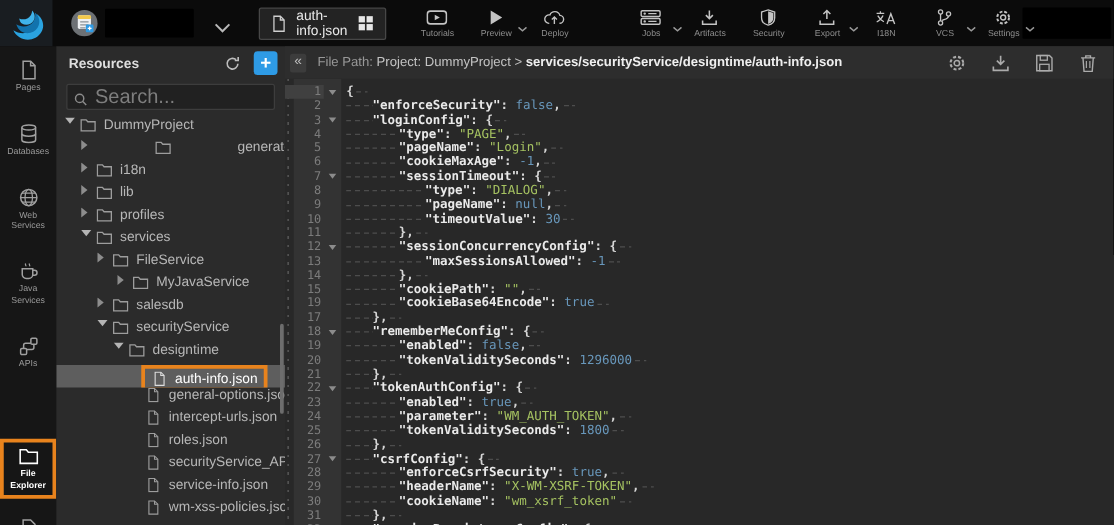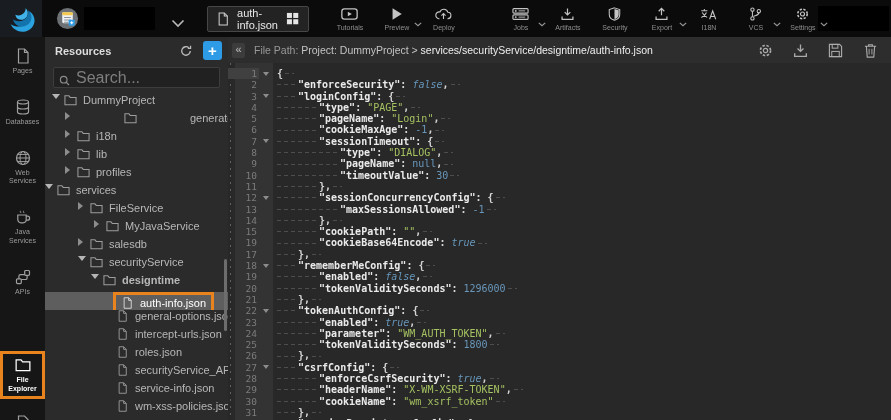--- a/index.html
+++ b/index.html
@@ -80,21 +80,21 @@
   .res-scroll{position:absolute;right:1px;top:222px;width:3px;height:72px;background:#6d6d6d;border-radius:2px;}
 
   
   .editor{flex:1;display:flex;flex-direction:column;background:#282828;min-width:0;}
   .ed-head{height:26px;background:#2d2d2d;display:flex;align-items:center;padding:0 10px 0 4px;flex:0 0 auto;}
   .collapse-btn{min-width:13px;height:15px;background:#3c3c3c;border-radius:2px;color:#c0c0c0;font-size:11px;
                 line-height:13px;text-align:center;padding:0 2px;cursor:pointer;}
   .crumb{margin-left:9px;font-size:10.5px;white-space:nowrap;overflow:hidden;}
   .crumb .c-pre{color:#989898;}
   .crumb .c-mid{color:#c3c3c3;}
-  .crumb .c-path{color:#efefef;font-weight:normal;}
+  .crumb .c-path{color:#efefef;font-weight:bold;}
   .ed-head .spacer{flex:1;}
   #ed-actions{display:flex;align-items:center;gap:20px;margin-right:3px;}
   .ed-act{width:15px;height:15px;color:#ababab;cursor:pointer;display:flex;}
   .ed-act svg{width:15px;height:15px;}
 
   
   .code{position:relative;flex:1;overflow:hidden;font-family:"DejaVu Sans Mono",monospace;font-size:10px;}
   .gutter-band{position:absolute;left:7px;top:0;bottom:0;width:38px;background:#333333;}
   .dotline{position:absolute;left:2px;top:0;bottom:0;width:1px;
            background:repeating-linear-gradient(180deg,#606060 0 2px,transparent 2px 7px);}
@@ -106,21 +106,21 @@
   .fold .tri-fold{width:0;height:0;border-left:3.5px solid transparent;border-right:3.5px solid transparent;border-top:4.5px solid #8c8c8c;}
   .lc{display:flex;align-items:center;padding-left:5px;}
   .ind{display:inline-block;width:21px;height:11px;flex:0 0 auto;
        background:repeating-linear-gradient(90deg,#4d4d4d 0 4px,transparent 4px 7px) left center/100% 1px no-repeat;}
   .tws{display:inline-block;width:9px;height:11px;margin-left:2px;
        background:repeating-linear-gradient(90deg,#4d4d4d 0 4px,transparent 4px 7px) left center/100% 1px no-repeat;}
   .tk-k{color:#eaeaea;font-weight:bold;}
   .tk-p{color:#d6d6d6;font-weight:bold;}
   .tk-s{color:#a5c261;}
   .tk-n{color:#6897bb;}
-  .tk-b{color:#6897bb;font-style:italic;}
+  .tk-b{color:#6897bb;}
   .tk-u{color:#6897bb;}
 </style>
 </head>
 <body>
 
 <div class="app">
 
   <div class="topbar">
     <div class="logo-tile">
       <span style="display:flex;">
@@ -429,21 +429,21 @@
             <span class="t-arrow">
               <span class="tri-right"></span>
             </span>
             <span class="t-ico">
               <svg viewBox="0 0 14 12">
                 <path d="M1 1.5h4.3l1.4 1.7H13V11H1z" fill="none" stroke="currentColor" stroke-width="1.1"></path>
               </svg>
             </span>
             <span class="t-lbl2">profiles</span>
           </div>
-          <div class="tree-row" style="">
+          <div class="tree-row" style="padding-left: 20px;">
             <span class="t-arrow">
               <span class="tri-down"></span>
             </span>
             <span class="t-ico">
               <svg viewBox="0 0 14 12">
                 <path d="M1 1.5h4.3l1.4 1.7H13V11H1z" fill="none" stroke="currentColor" stroke-width="1.1"></path>
               </svg>
             </span>
             <span class="t-lbl2">services</span>
           </div>
@@ -484,21 +484,21 @@
             <span class="t-arrow">
               <span class="tri-down"></span>
             </span>
             <span class="t-ico">
               <svg viewBox="0 0 14 12">
                 <path d="M1 1.5h4.3l1.4 1.7H13V11H1z" fill="none" stroke="currentColor" stroke-width="1.1"></path>
               </svg>
             </span>
             <span class="t-lbl2">securityService</span>
           </div>
-          <div class="tree-row" style="padding-left: 46px; font-weight: bold;">
+          <div class="tree-row" style="padding-left: 46px;">
             <span class="t-arrow">
               <span class="tri-down"></span>
             </span>
             <span class="t-ico">
               <svg viewBox="0 0 14 12">
                 <path d="M1 1.5h4.3l1.4 1.7H13V11H1z" fill="none" stroke="currentColor" stroke-width="1.1"></path>
               </svg>
             </span>
             <span class="t-lbl2">designtime</span>
           </div>

